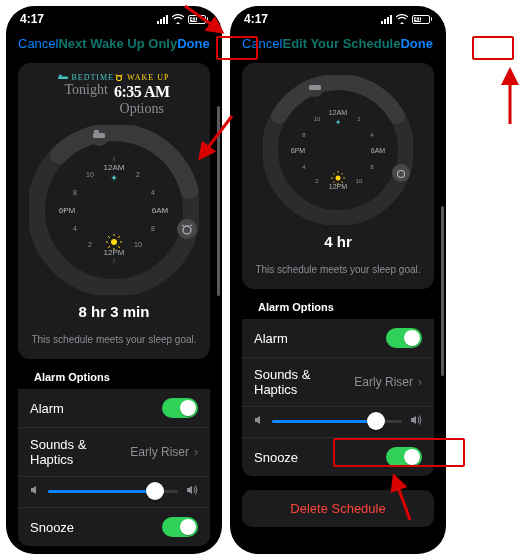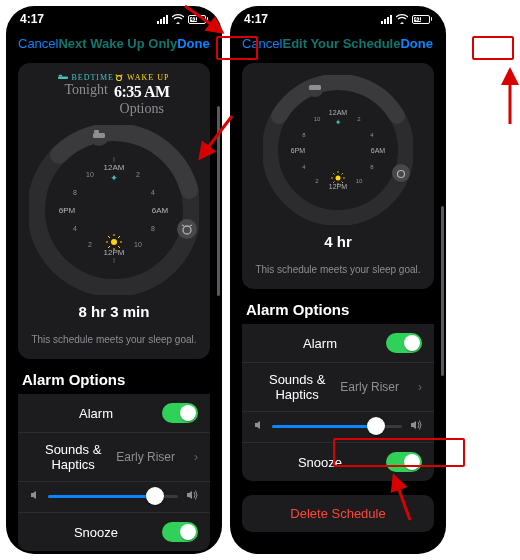--- a/index.html
+++ b/index.html
@@ -48,28 +48,28 @@
   .tval { font-size: 16px; font-weight: 700; letter-spacing: -0.5px; margin-top: 1px; }
   .tsub { font-size: 14px; color: #8e8e93; }
   
   .dial-wrap { display: flex; justify-content: center; margin: 8px 0 8px 0; position: relative; }
   .dial { width: 170px; height: 170px; }
   .dial-sm { width: 150px; height: 150px; }
   .summary { text-align: center; margin-top: 6px; }
   .summary .big { font-size: 15px; font-weight: 600; }
   .summary .sub { font-size: 10px; color: #8e8e93; margin-top: 14px; }
   
-  .sect { padding: 0 16px; margin-top: 4px; margin-bottom: 6px; font-size: 15px; font-weight: 700; }
+  .sect { padding: 0 28px; margin-top: 4px; margin-bottom: 6px; font-size: 11px; font-weight: 700; }
   
   .row { background: #1c1c1e; margin: 0 12px; padding: 9px 12px; display: flex;
     align-items: center; font-size: 13px; border-bottom: 0.5px solid #2c2c2e; }
   .row:first-of-type { border-top-left-radius: 10px; border-top-right-radius: 10px;}
   .row.last { border-bottom: none; border-bottom-left-radius: 10px; border-bottom-right-radius: 10px; }
-  .row .label { flex: 1; text-align: center; }
-  .row .value { color: #8e8e93; font-size: 12px; margin-right: 19px; }
+  .row .label { flex: 1; }
+  .row .value { color: #8e8e93; font-size: 12px; margin-right: 5px; }
   .chev { color: #636366; font-size: 12px; }
   .toggle { width: 36px; height: 20px; background: #30d158; border-radius: 10px; position: relative; }
   .toggle::after { content: ""; position: absolute; right: 2px; top: 2px; width: 16px; height: 16px;
     background: #fff; border-radius: 50%; box-shadow: 0 1px 1px rgba(0,0,0,.3);}
   .sliderrow { background: #1c1c1e; margin: 0 12px; padding: 8px 12px 10px 12px;
     display: flex; align-items: center; gap: 8px; border-bottom: 0.5px solid #2c2c2e; }
   .sliderrow .spk { color: #8e8e93; font-size: 11px; }
   .track { flex: 1; height: 3px; background: #3a3a3c; border-radius: 2px; position: relative;}
   .fill { position: absolute; left: 0; top: 0; height: 100%; background: #0a84ff; border-radius: 2px;}
   .thumb { position: absolute; top: 50%; width: 18px; height: 18px; background: #fff;

